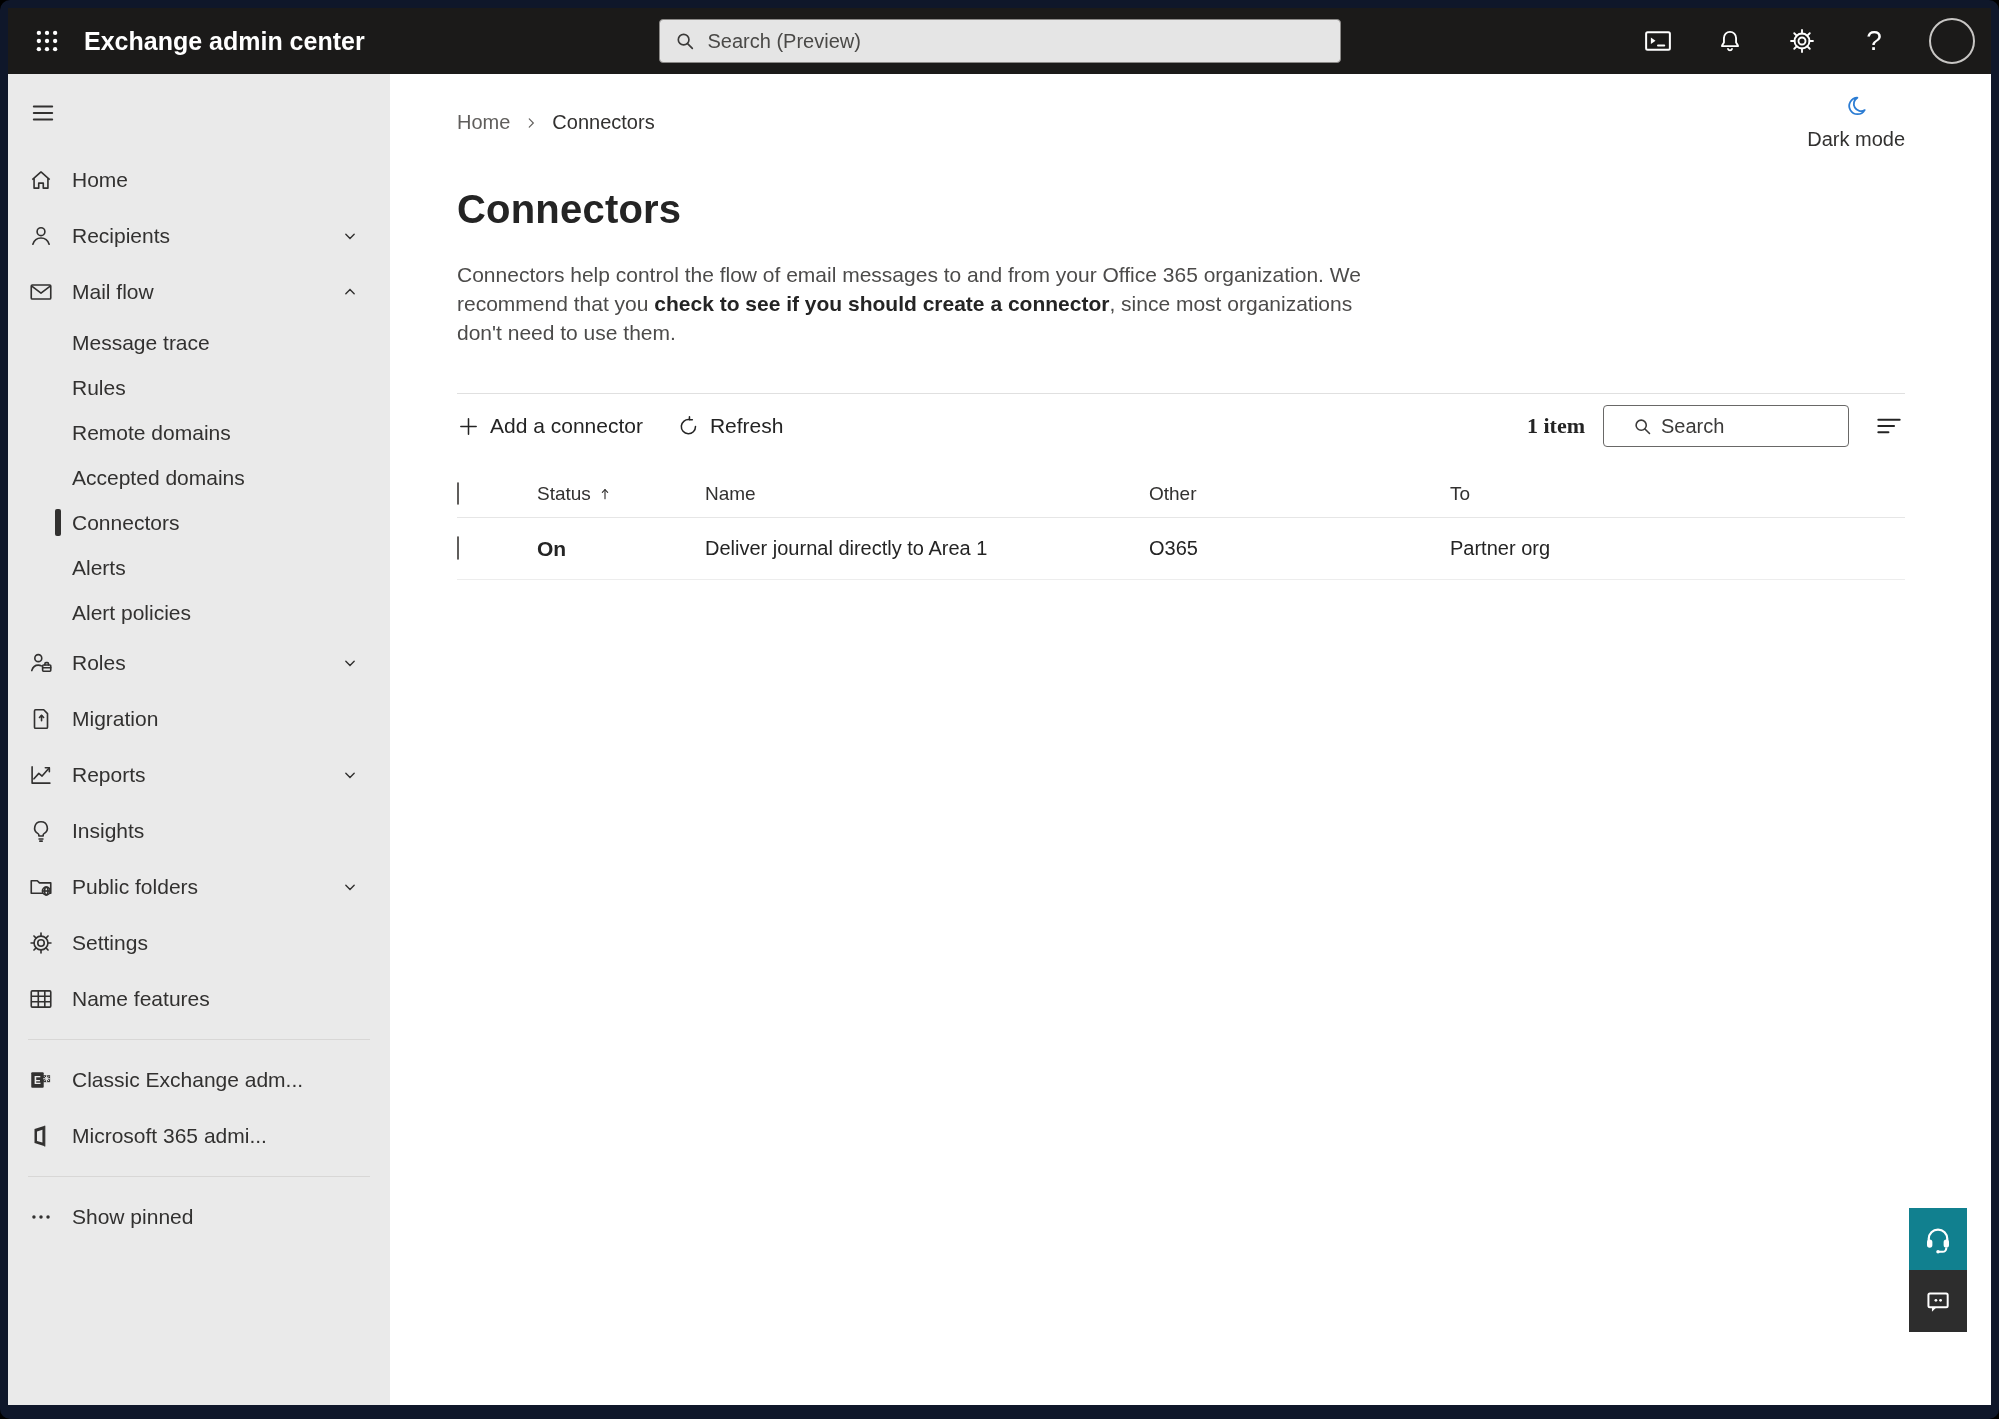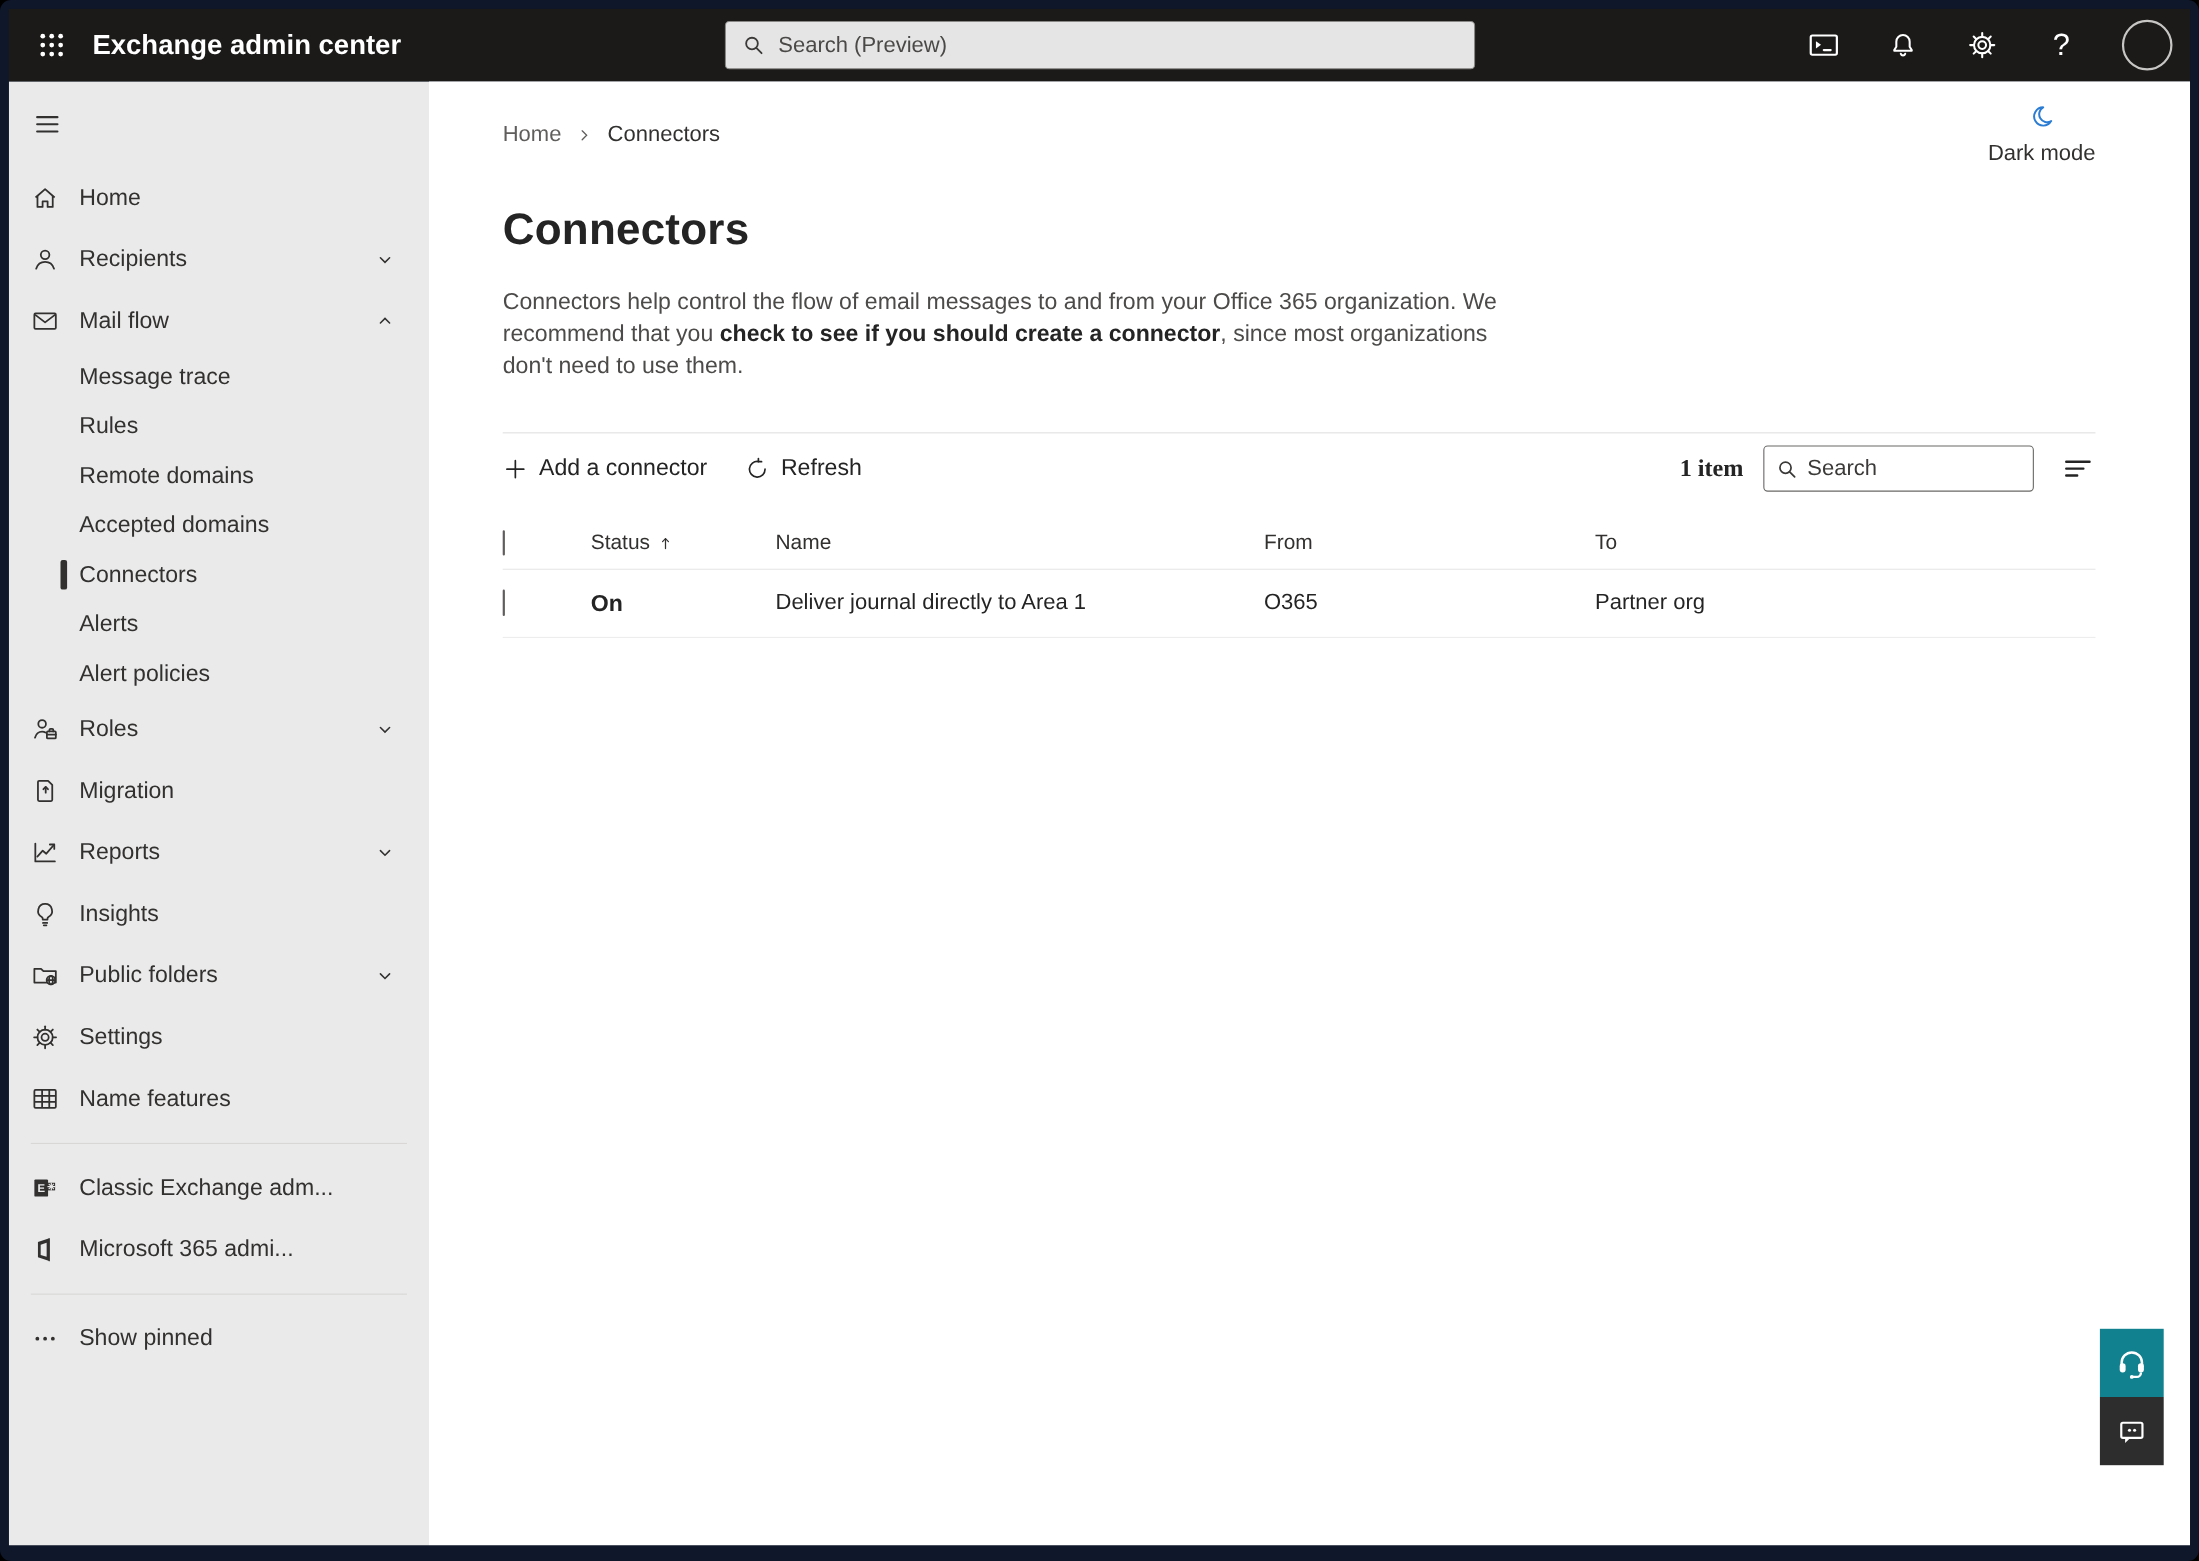--- a/index.html
+++ b/index.html
@@ -45,21 +45,21 @@
   .desc .strong { color:#242424; font-weight:600; cursor:pointer; }
   .section-line { margin-top:46px; border-top:1px solid #e0e0e0; }
   .toolbar { height:64px; display:flex; align-items:center; }
   .cmd { display:flex; align-items:center; gap:10px; font-size:21px; color:#242424; cursor:pointer; }
   .cmd + .cmd { margin-left:34px; }
   .cmd-icon { display:flex; color:#242424; }
   .right-tools { margin-left:auto; display:flex; align-items:center; }
   .item-count { font-family:"Liberation Serif", serif; font-weight:700; font-size:22px; color:#242424; margin-right:18px; }
   .mini-search { width:246px; height:42px; border:1.5px solid #69686
 
-7; border-radius:4px; display:flex; align-items:center; padding:0 10px; gap:8px; background:#fff; }
+7; border-radius:4px; display:flex; align-items:center; padding:0 28px; gap:8px; background:#fff; }
   .mini-search { border:1.5px solid #696867; }
   .mini-search input { border:none; outline:none; font-size:20px; color:#242424; width:100%; font-family:"Liberation Sans",sans-serif; }
   .mini-search input::placeholder { color:#3b3a39; }
   .filter-btn { margin-left:24px; width:32px; height:32px; display:flex; align-items:center; justify-content:center; cursor:pointer; color:#242424; }
 
   .table { margin-top:12px; }
   .t-head, .t-row { display:grid; grid-template-columns:80px 168px 444px 301px 1fr; align-items:center; }
   .t-head { height:48px; border-bottom:1px solid #e6e6e6; font-size:19px; color:#323130; }
   .t-row { height:62px; border-bottom:1px solid #ededed; font-size:20px; color:#242424; cursor:pointer; }
   .th-status { display:flex; align-items:center; gap:6px; cursor:pointer; }
@@ -448,21 +448,21 @@
           <div class="th-status">
             <span>Status</span>
             <span>
               <svg width="16" height="16" viewBox="0 0 24 24" fill="none" stroke="#323130" stroke-width="1.7" stroke-linecap="round" stroke-linejoin="round">
                 <path d="M12 19V5.5"></path>
                     <polyline points="8,9.5 12,5.5 16,9.5"></polyline>
               </svg>
             </span>
           </div>
           <div>Name</div>
-          <div>From</div>
+          <div>Other</div>
           <div>To</div>
         </div>
 
         <div class="t-row">
           <div><span class="cb"></span></div>
           <div class="status-on">On</div>
           <div class="cell-name">Deliver journal directly to Area 1</div>
           <div>O365</div>
           <div>Partner org</div>
         </div>

